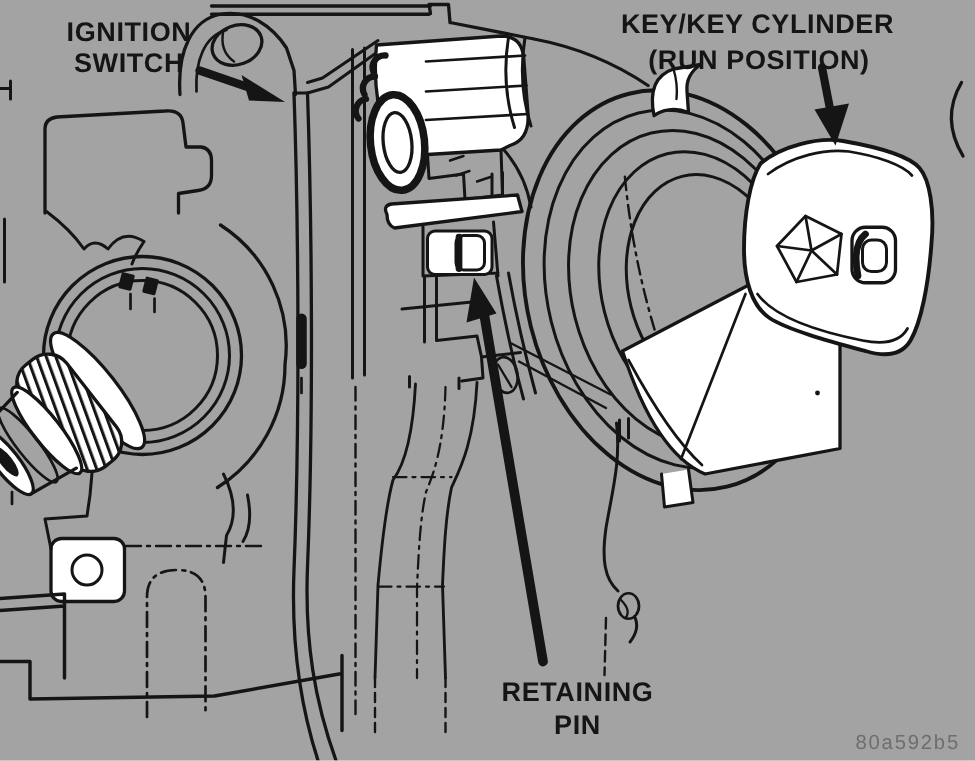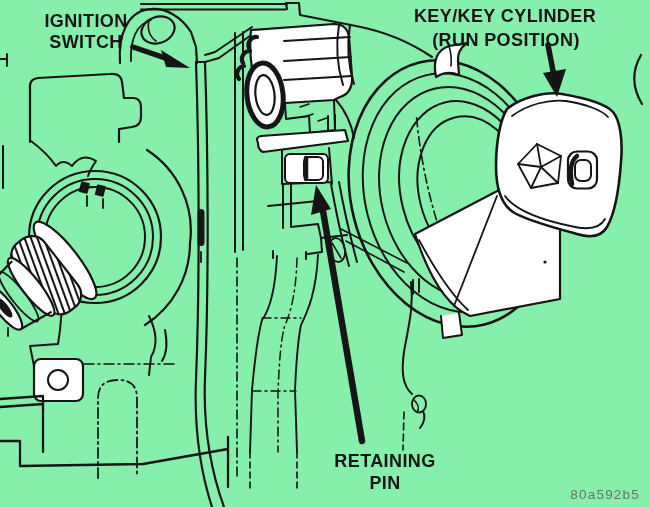--- a/index.html
+++ b/index.html
@@ -1,17 +1,17 @@
 <!DOCTYPE html>
 <html><head>
 <meta charset="utf-8">
 <style>
   html,body { margin:0; padding:0; background:#e8e8e8; }
   .stage {
-    position:relative; width:650px; height:507px; background:#86efac;
+    position:relative; width:650px; height:507px; background:#a3a3a3;
     overflow:hidden; font-family:"Liberation Sans", sans-serif;
   }
   svg { display:block; }
   g.art { stroke:#151515; fill:none; stroke-linecap:round; stroke-linejoin:round; }
   text { user-select:none; }
   .lbl  { font-family:"Liberation Sans", sans-serif; font-weight:bold; font-size:18px;
           fill:#151515; letter-spacing:0.4px; }
   .code { font-family:"Liberation Sans", sans-serif; font-weight:normal; font-size:13.5px;
           fill:#6e6e6e; letter-spacing:1.2px; }
 </style>

